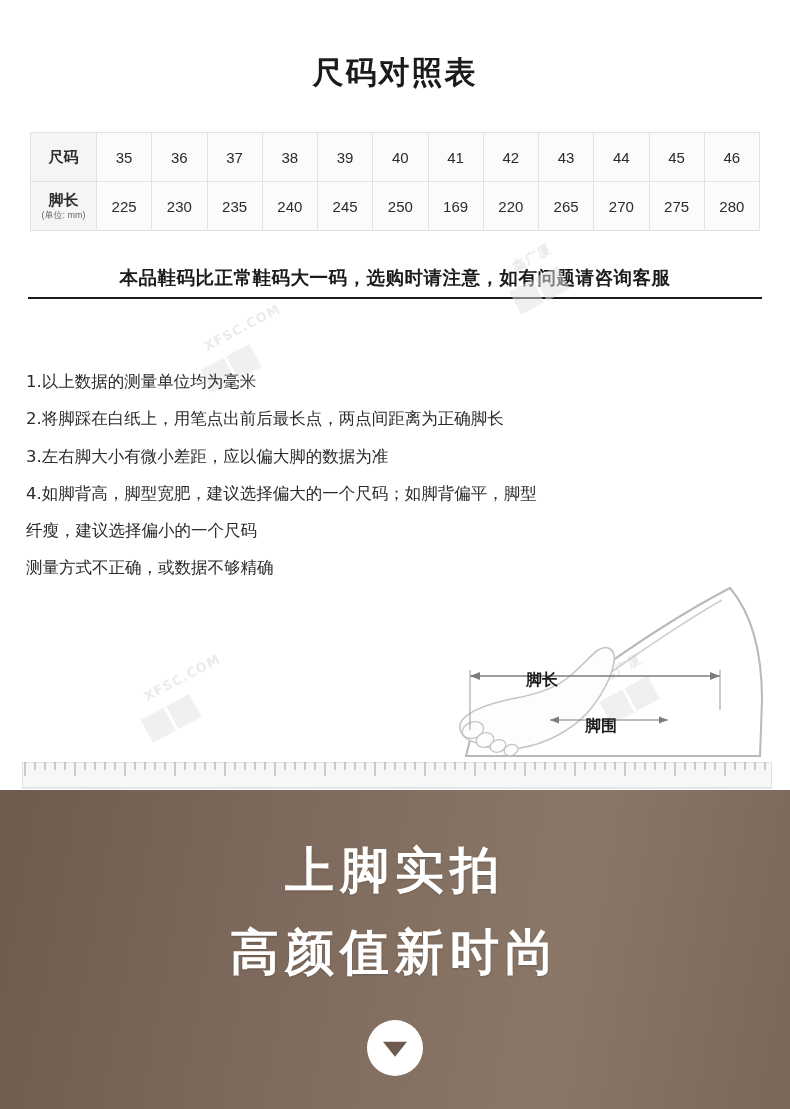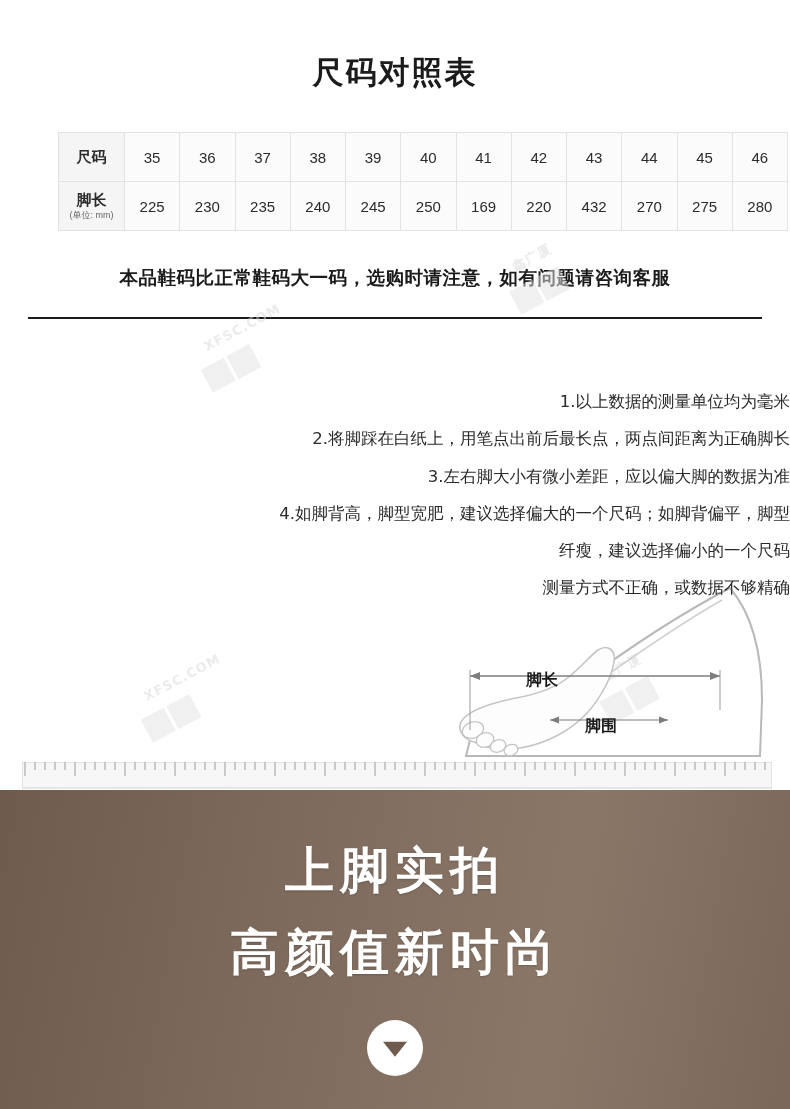--- a/index.html
+++ b/index.html
@@ -28,21 +28,20 @@
   }
 
   
   .size-table-wrap {
     margin: 38px 30px 0 30px;
   }
   table.size-table {
     border-collapse: collapse;
     width: 100%;
     table-layout: fixed;
-    margin-left: 28px;
   }
   table.size-table td {
     border: 1px solid #e2e2e2;
     height: 49px;
     text-align: center;
     vertical-align: middle;
     font-size: 15px;
     color: #2b2b2b;
     background: #fbfbfb;
   }
@@ -62,38 +61,37 @@
   }
 
   
   .notice {
     margin: 34px 28px 0 28px;
     text-align: center;
     font-size: 18.5px;
     font-weight: bold;
     color: #1b1b1b;
     border-bottom: 2px solid #1b1b1b;
-    padding-bottom: 27px;
+    padding-bottom: 7px;
     letter-spacing: 0.5px;
     font-family: "DejaVu Sans", "Liberation Sans", sans-serif;
   }
 
   
   .instructions {
     margin: 72px 0 0 26px;
     position: relative;
     z-index: 3;
   }
   .instructions p {
     margin: 0 0 15px 0;
     font-size: 16.5px;
     line-height: 1.35;
     color: #2a2a2a;
     font-family: "DejaVu Sans", "Liberation Sans", sans-serif;
-    text-align: right;
   }
 
   
   .wm {
     position: absolute;
     pointer-events: none;
     opacity: 0.5;
     z-index: 1;
     user-select: none;
   }
@@ -216,21 +214,21 @@
           <span class="unit">(单位: mm)</span>
         </td>
         <td>225</td>
         <td>230</td>
         <td>235</td>
         <td>240</td>
         <td>245</td>
         <td>250</td>
         <td>169</td>
         <td>220</td>
-        <td>432</td>
+        <td>265</td>
         <td>270</td>
         <td>275</td>
         <td>280</td>
       </tr>
     </tbody>
   </table>
 </div>
 
 <div class="notice">本品鞋码比正常鞋码大一码，选购时请注意，如有问题请咨询客服</div>
 

